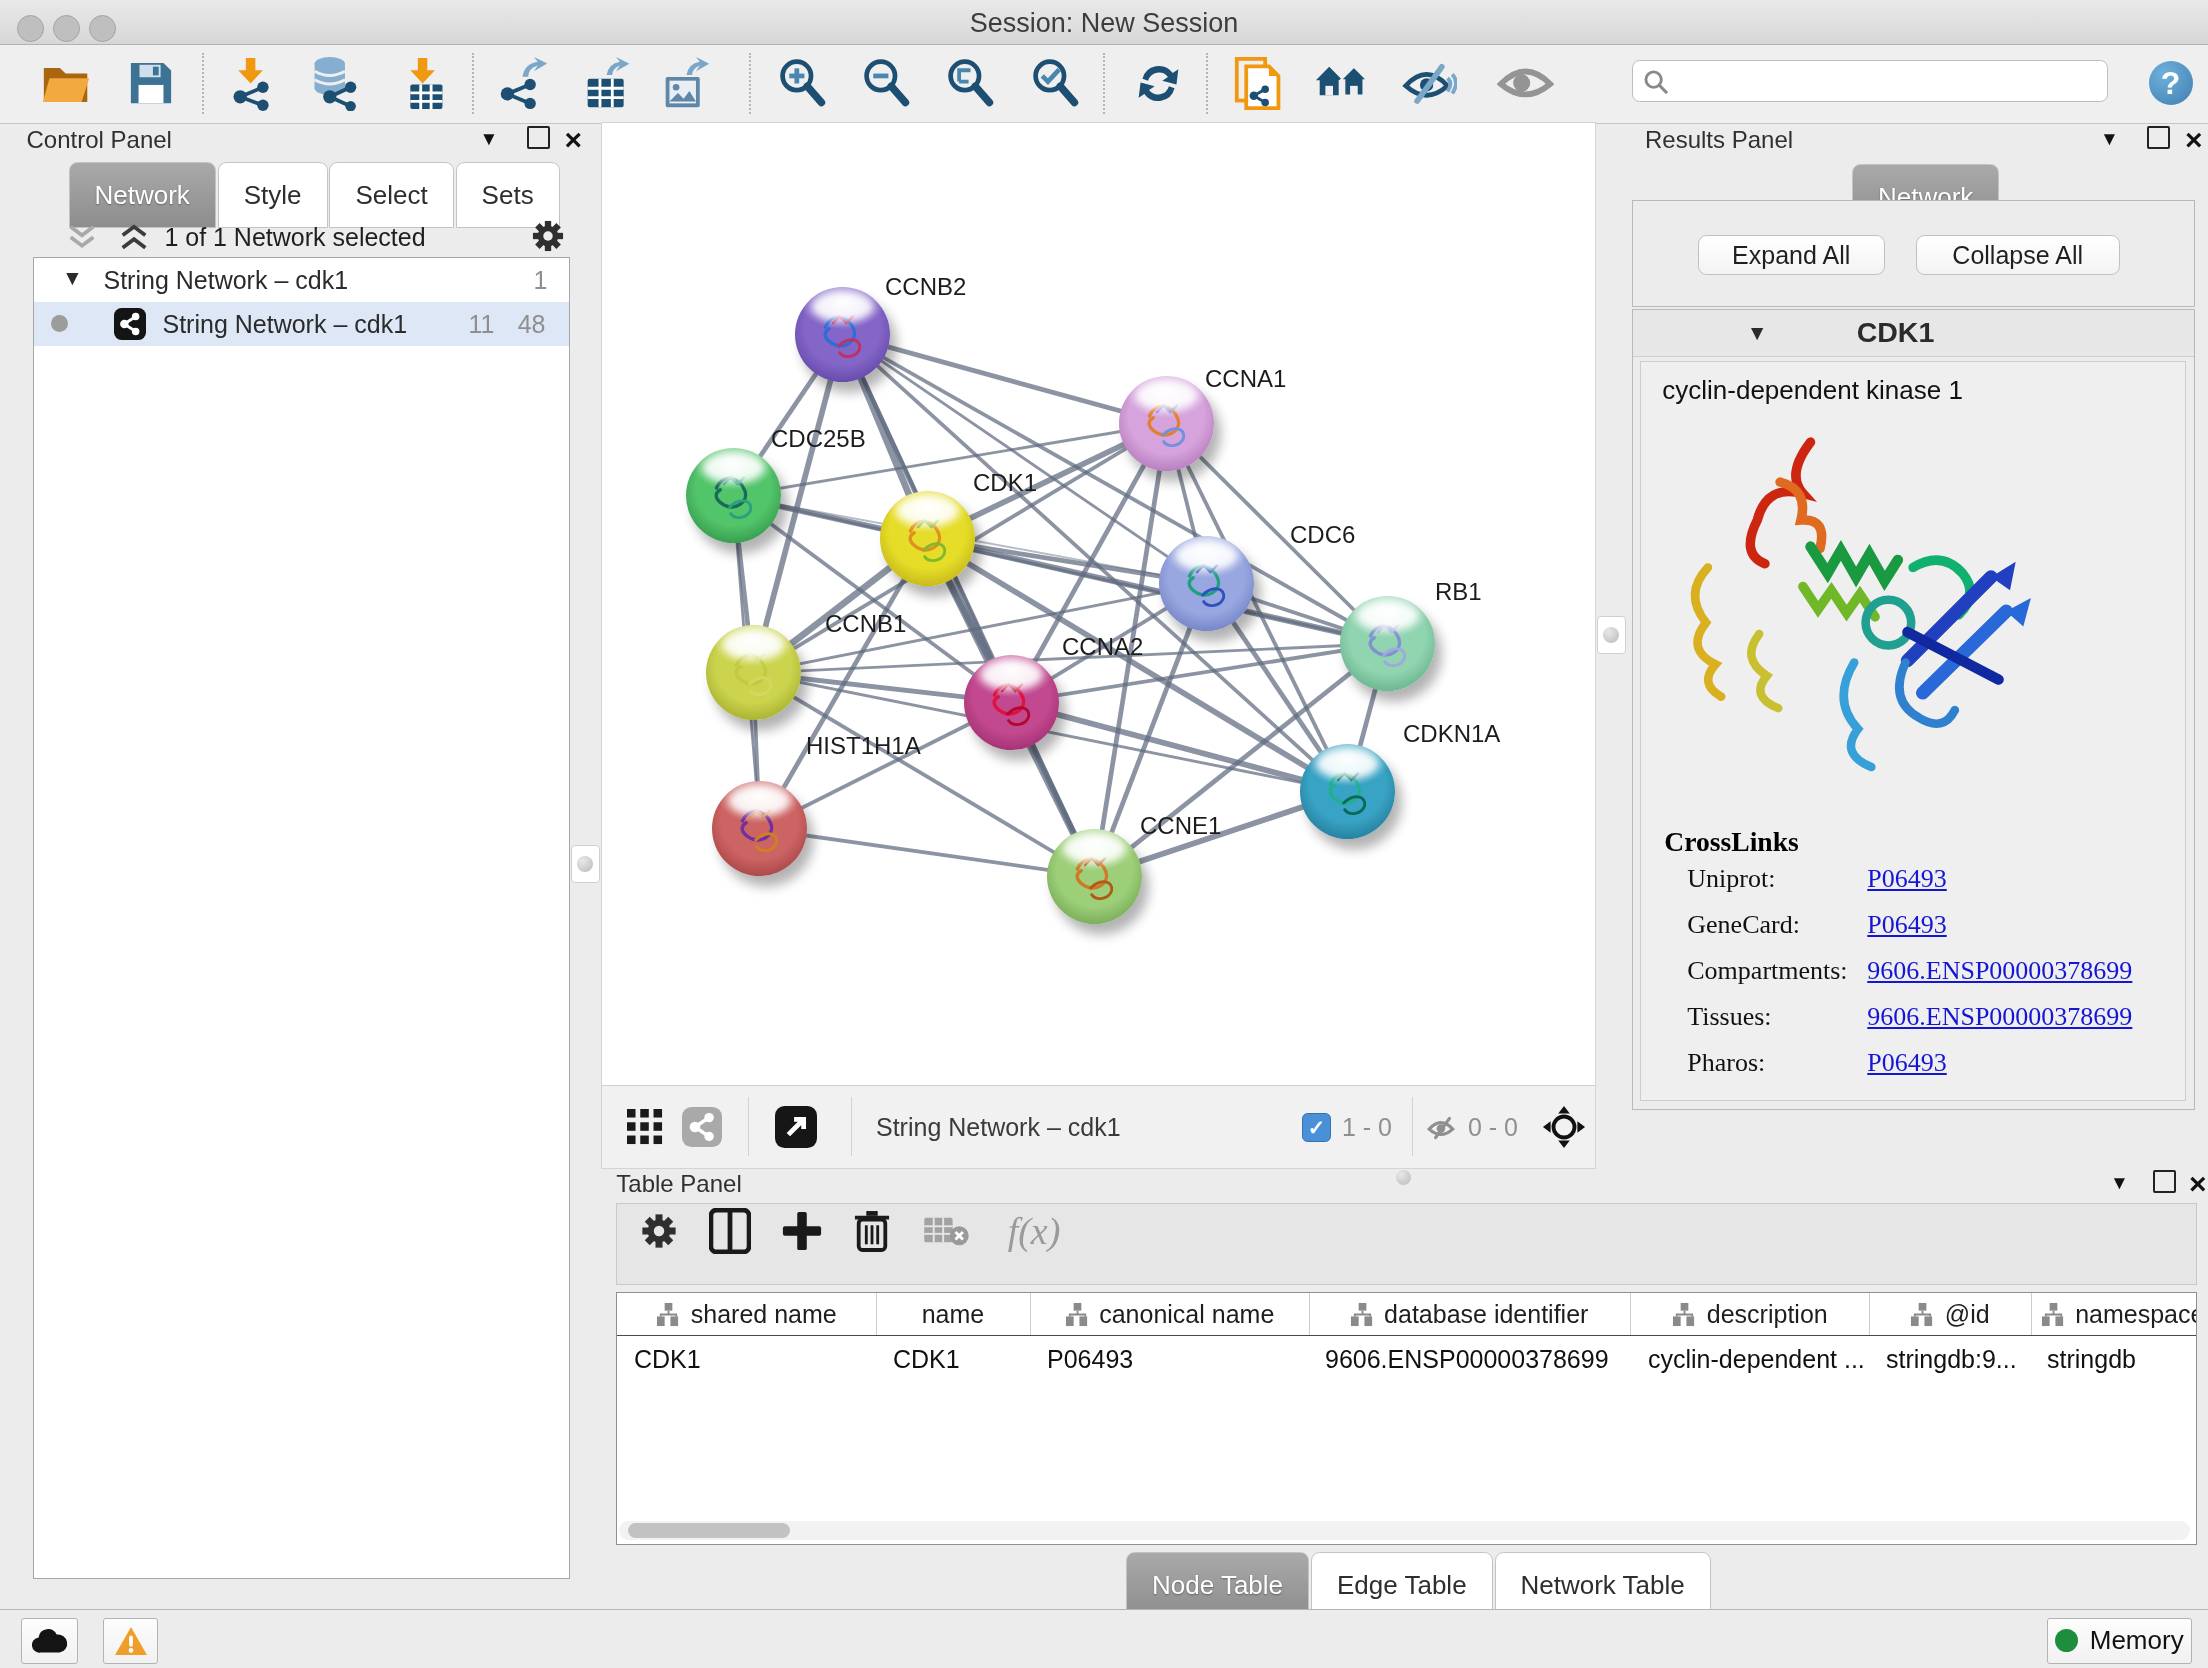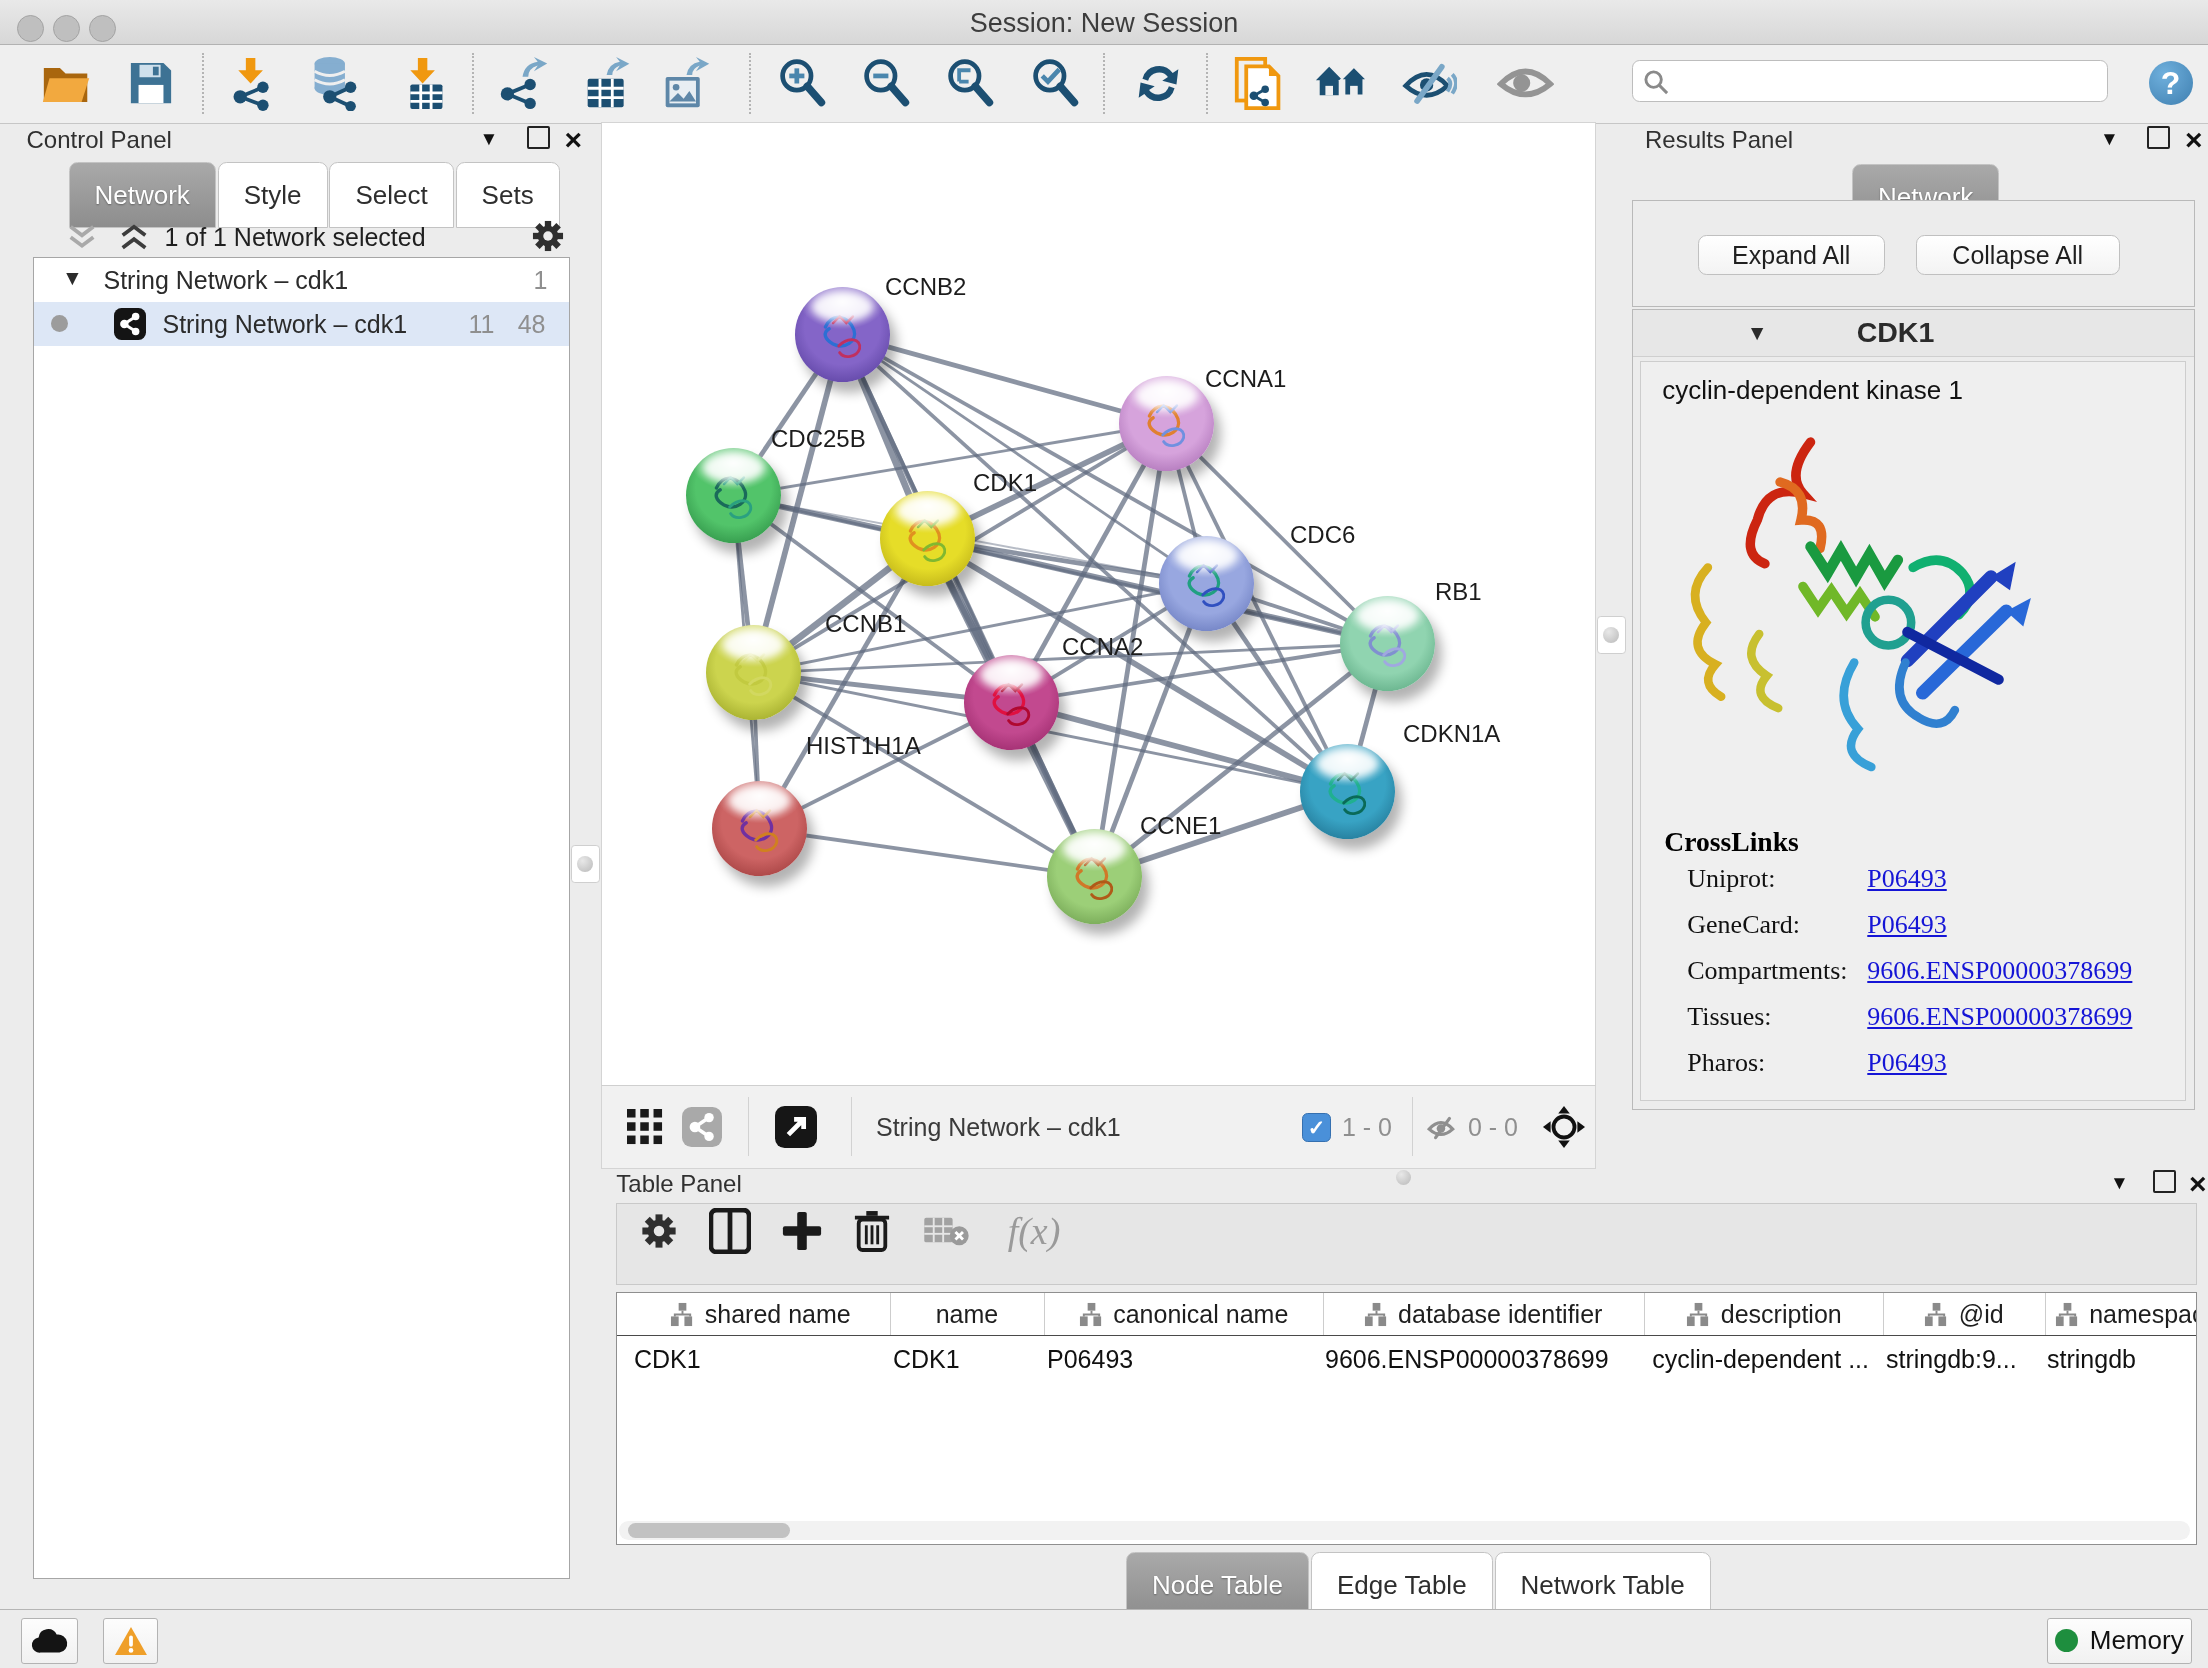--- a/index.html
+++ b/index.html
@@ -67,21 +67,21 @@
   .xl-row a{position:absolute;left:226px;color:#1515d6;text-decoration:underline;}
   
   .tp-toolbar{position:absolute;left:616px;top:1203px;width:1579px;height:80px;background:#e6e6e6;
     border:1px solid #c9c9c9;}
   .tp-btn{position:absolute;top:0;width:53px;height:53px;display:flex;align-items:center;justify-content:center;}
   .fx{font-family:"Liberation Serif",serif;font-style:italic;font-size:38px;color:#9a9a9a;}
   .tablebox{position:absolute;left:616px;top:1292px;width:1579px;height:251px;background:#fff;
     border:1px solid #8f8f8f;overflow:hidden;}
   .th-row{position:absolute;left:0;top:0;height:42px;border-bottom:1.9px solid #4a4a4a;width:1902px;}
   .th-cell{position:absolute;top:0;height:42px;display:flex;align-items:center;justify-content:center;
-    font-size:25px;color:#1e1e1e;border-right:1px solid #cdcdcd;gap:9.5px;padding-left:14px;}
+    font-size:25px;color:#1e1e1e;border-right:1px solid #cdcdcd;gap:9.5px;}
   .td-cell{position:absolute;top:44px;height:44px;line-height:44px;font-size:25px;color:#111;
     padding-left:17px;box-sizing:border-box;white-space:nowrap;overflow:hidden;}
   .hscroll{position:absolute;left:1.9px;bottom:3.8px;width:1571px;height:19px;background:#f2f2f2;border-radius:9.5px;}
   .hscroll .thumb{position:absolute;left:9.5px;top:1.9px;width:162px;height:15px;background:#c2c2c2;border-radius:7.6px;}
   
   .statusbar{position:absolute;left:0;top:1609px;width:2208px;height:59px;background:#ececec;border-top:1.9px solid #b5b5b5;}
   .sb-btn{position:absolute;top:7.6px;height:44px;background:linear-gradient(#fdfdfd,#f1f1f1);
     border:1px solid #b3b3b3;border-radius:2.9px;display:flex;align-items:center;justify-content:center;}
   a{cursor:pointer;}
 </style>
@@ -771,21 +771,21 @@
             </g>
           </svg>
           <span>namespace</span>
         </div>
       </div>
     <div id="table-body">
         <div class="td-cell" style="left: 0px; width: 259px;">CDK1</div>
         <div class="td-cell" style="left: 259px; width: 154px;">CDK1</div>
         <div class="td-cell" style="left: 413px; width: 279px;">P06493</div>
         <div class="td-cell" style="left: 691px; width: 322px;">9606.ENSP00000378699</div>
-        <div class="td-cell" style="left: 1014px; width: 238px; text-align: right;">cyclin-dependent ...</div>
+        <div class="td-cell" style="left: 1014px; width: 238px;">cyclin-dependent ...</div>
         <div class="td-cell" style="left: 1252px; width: 162px;">stringdb:9...</div>
         <div class="td-cell" style="left: 1413px; width: 185px;">stringdb</div>
       </div>
     <div class="hscroll">
         <span class="thumb"></span>
       </div>
   </div>
   <div id="table-tabs" style="position:absolute;left:1126px;top:1552px;"><span class="tab pill-tab active">Node Table</span><span class="tab pill-tab">Edge Table</span><span class="tab pill-tab">Network Table</span></div>
 
   <div class="statusbar">

